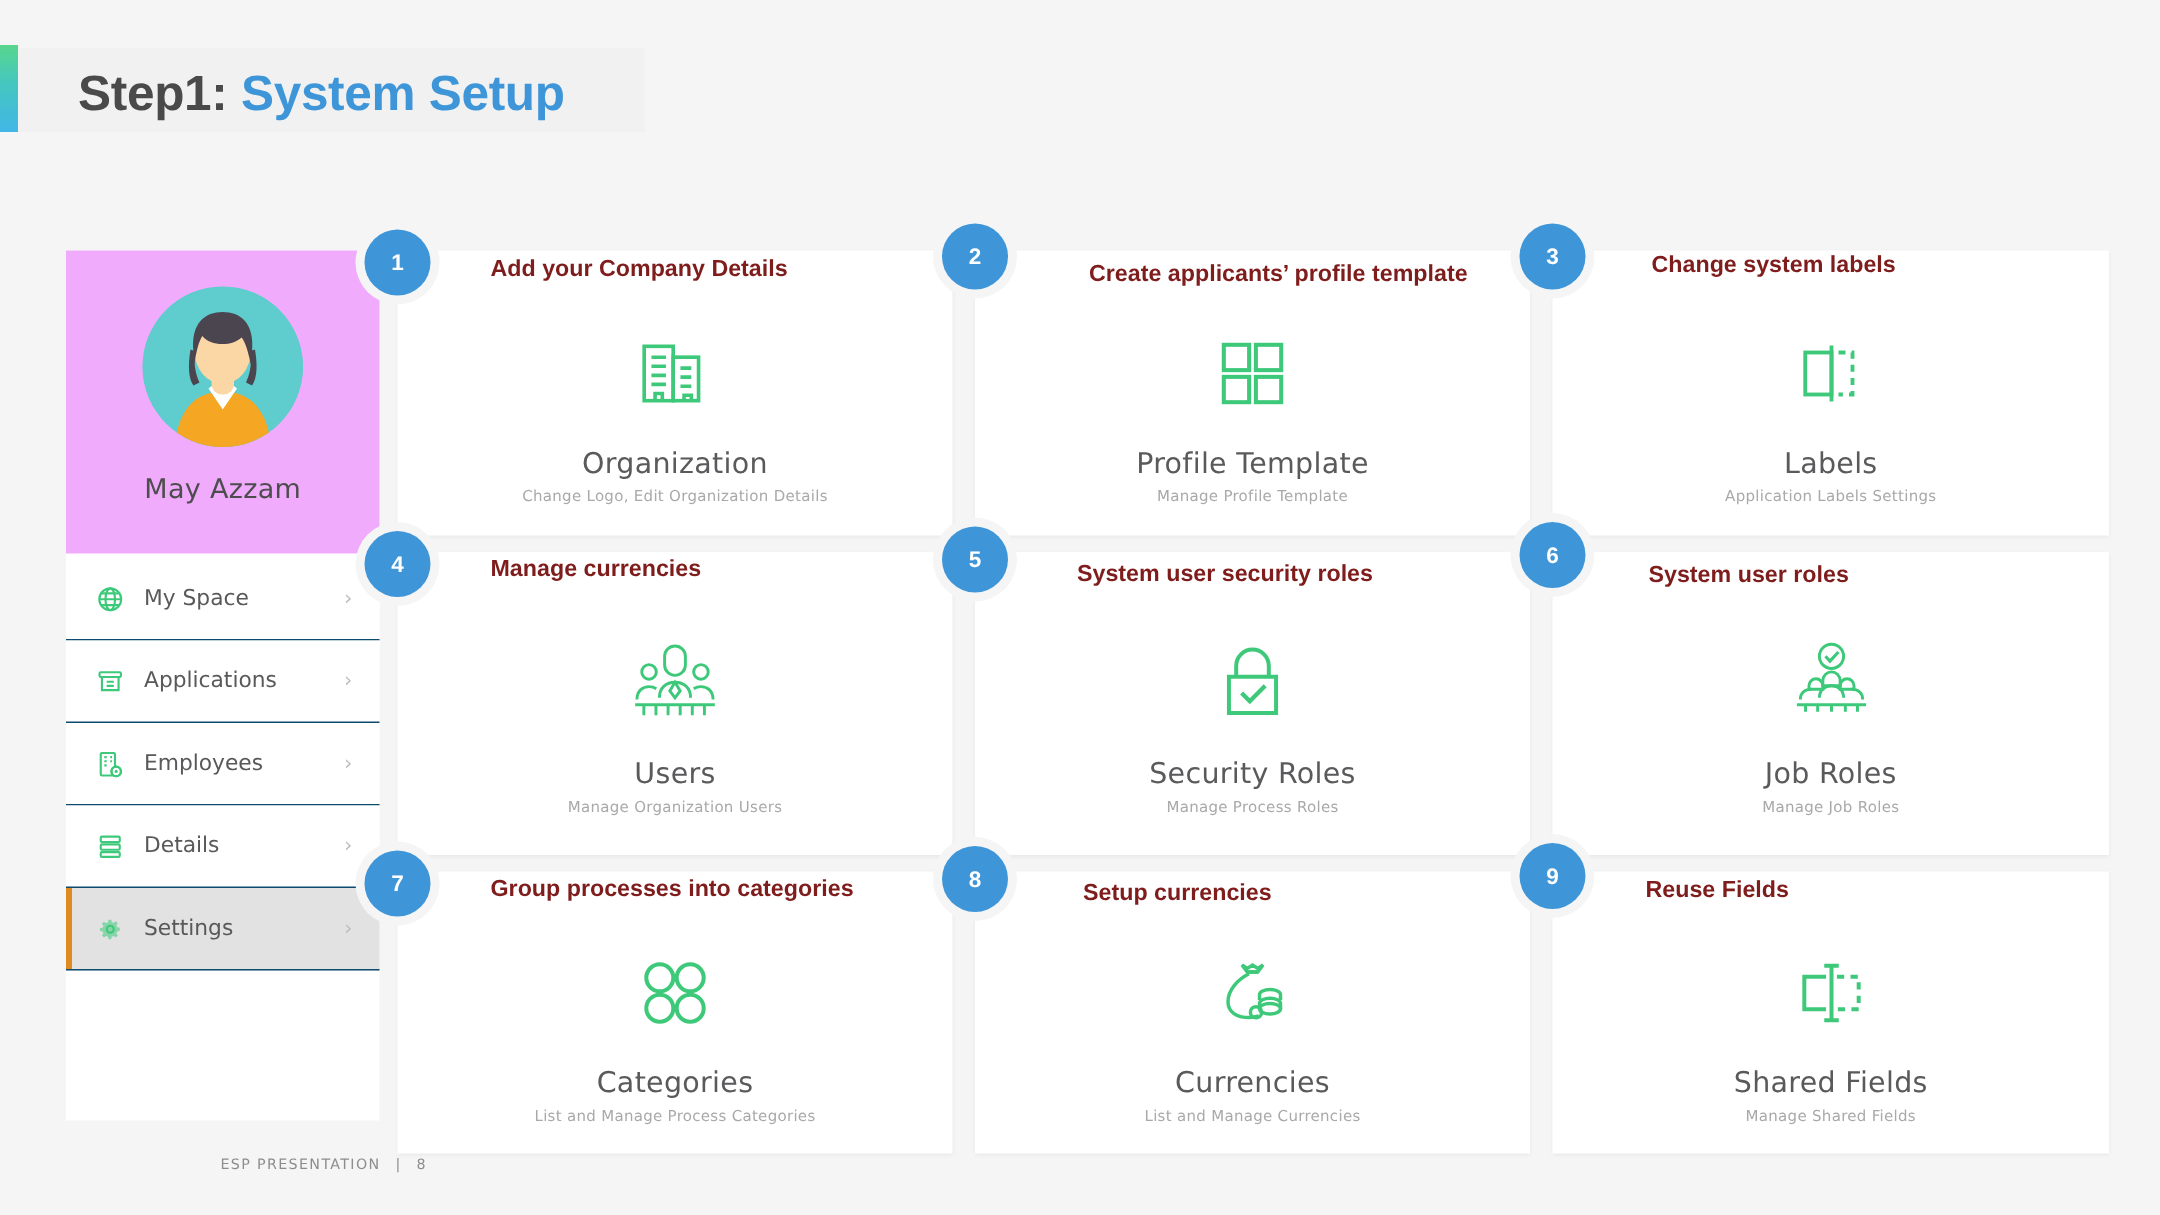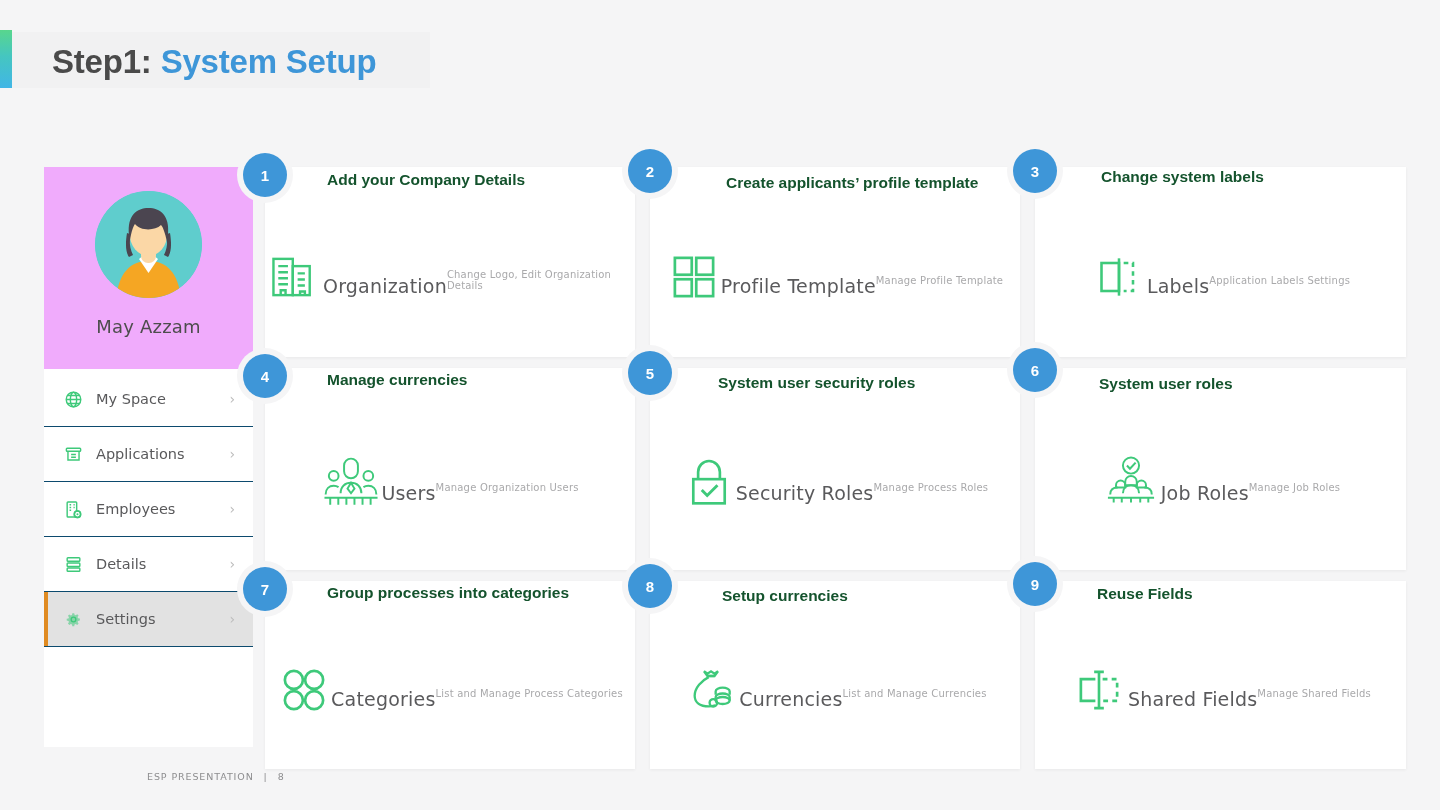--- a/index.html
+++ b/index.html
@@ -87,27 +87,27 @@
     position: absolute; left: -22px; top: -14px;
     width: 44px; height: 44px; border-radius: 50%;
     background: #3e96d8; color: #ffffff;
     display: flex; align-items: center; justify-content: center;
     font-size: 15px; font-weight: bold;
     box-shadow: 0 0 0 6px #f5f5f6;
     z-index: 3;
   }
   .card-note {
     position: absolute; left: 62px; top: 3px;
-    font-size: 15.5px; font-weight: bold; color: #14532d;
+    font-size: 15.5px; font-weight: bold; color: #7f1d1d;
     white-space: nowrap;
     font-family: "Liberation Sans", sans-serif;
   }
   .card-body {
     position: absolute; left: 0; right: 0; top: 44px; bottom: 14px;
-    display: flex; flex-direction: row;
+    display: flex; flex-direction: column;
     align-items: center; justify-content: center;
   }
   .card-icon { height: 62px; display: flex; align-items: center; justify-content: center; }
   .card-title {
     margin-top: 18px; font-size: 19px; color: #5a5a5c;
     font-family: "DejaVu Sans", sans-serif; letter-spacing: 0.2px;
   }
   .card-sub {
     margin-top: 6px; font-size: 10px; color: #a9a9ab;
     font-family: "DejaVu Sans", sans-serif; letter-spacing: 0.2px;

